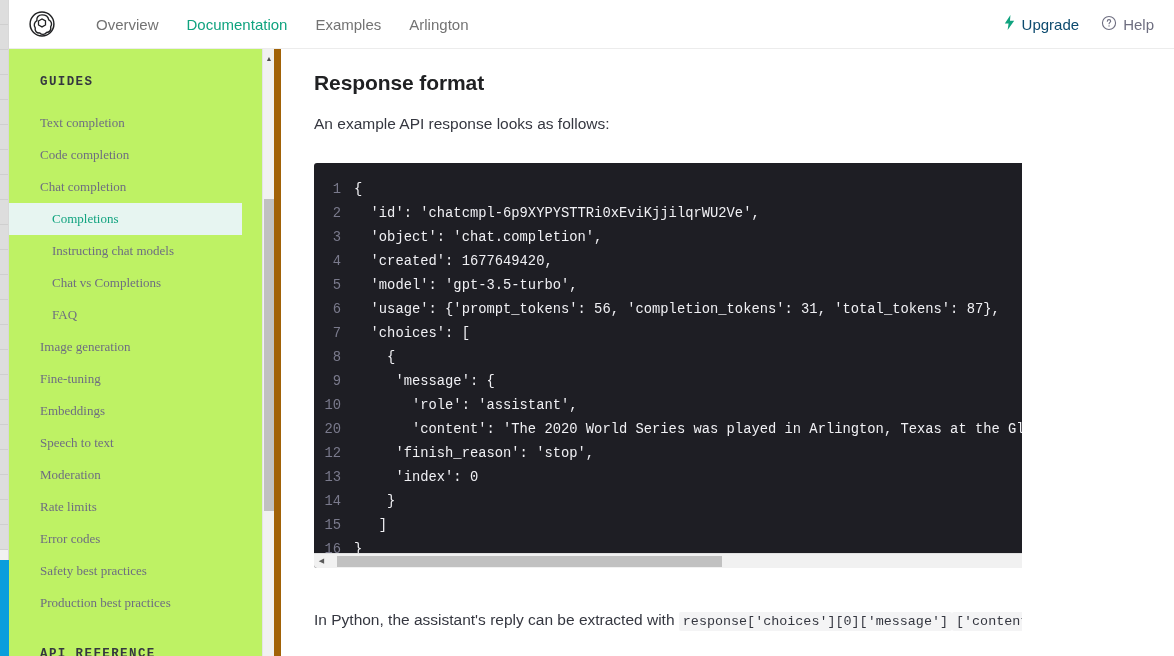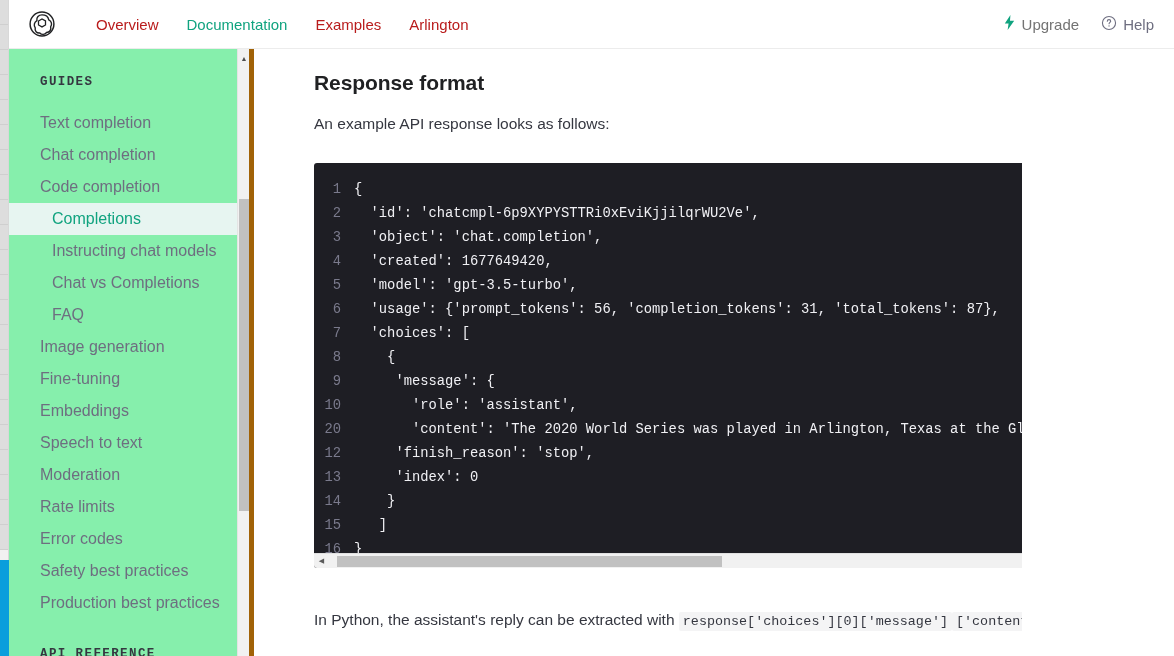--- a/index.html
+++ b/index.html
@@ -50,75 +50,76 @@
     width: 32px; height: 32px;
     display: flex; align-items: center; justify-content: center;
   }
   .nav-group {
     display: flex; align-items: center;
     margin-left: 24px;
     gap: 0px;
   }
   .nav-link {
     font-size: 15px;
-    color: #b91c1c;
+    color: #737373;
     padding: 6px 14px;
     cursor: pointer;
     white-space: nowrap;
   }
   .nav-link.active { color: #10a37f; }
   .header-right {
     margin-left: auto;
     display: flex; align-items: center;
     gap: 22px;
     margin-right: 20px;
   }
   .hdr-action {
     display: flex; align-items: center;
     gap: 6px;
     font-size: 15px;
     cursor: pointer;
     white-space: nowrap;
   }
-  .hdr-action.upgrade { color: #737373; }
+  .hdr-action.upgrade { color: #0c4a6e; }
   .hdr-action.help { color: #6e6e80; }
 
   
   #sidebar {
     position: absolute;
     left: 9px; top: 49px;
-    width: 245px; height: 607px;
-    background: #86efac;
-    border-right: 5px solid #a16207;
+    width: 272px; height: 607px;
+    background: #bef264;
+    border-right: 7px solid #a16207;
     overflow: hidden;
     z-index: 20;
   }
   #sidebar-inner {
     position: absolute;
     left: 0; top: 0;
     width: 233px;
     padding-top: 26px;
   }
   .side-section-title {
     font-size: 12.5px;
     font-weight: bold;
     letter-spacing: 1.4px;
     color: #353740;
     padding: 0 0 0 31px;
     margin-bottom: 18px;
     font-family: "Liberation Mono", monospace;
   }
   .side-section-title.second { margin-top: 28px; margin-bottom: 0; }
   .side-item {
-    font-size: 16px;
+    font-size: 13px;
     color: #6e6e80;
     padding: 8px 8px 8px 31px;
     cursor: pointer;
     line-height: 16px;
     white-space: nowrap;
+    font-family: Liberation Serif, serif;
   }
   .side-item.sub { padding-left: 43px; }
   .side-item.active {
     background: #e7f5f1;
     color: #10a37f;
   }
 
   
   #side-scrollbar {
     position: absolute;
@@ -322,22 +323,22 @@
   </div>
 </div>
 
 <div id="sidebar">
   <div id="sidebar-inner">
 
     <div class="side-section-title">GUIDES</div>
 
     <div id="guides-items">
         <div class="side-item">Text completion</div>
+        <div class="side-item">Code completion</div>
         <div class="side-item">Chat completion</div>
-        <div class="side-item">Code completion</div>
         <div class="side-item sub active">Completions</div>
         <div class="side-item sub">Instructing chat models</div>
         <div class="side-item sub">Chat vs Completions</div>
         <div class="side-item sub">FAQ</div>
         <div class="side-item">Image generation</div>
         <div class="side-item">Fine-tuning</div>
         <div class="side-item">Embeddings</div>
         <div class="side-item">Speech to text</div>
         <div class="side-item">Moderation</div>
         <div class="side-item">Rate limits</div>

